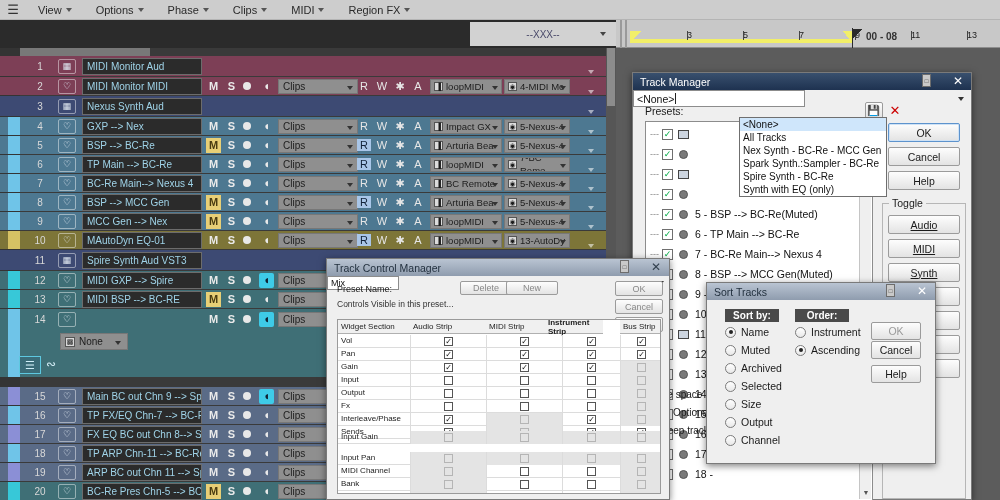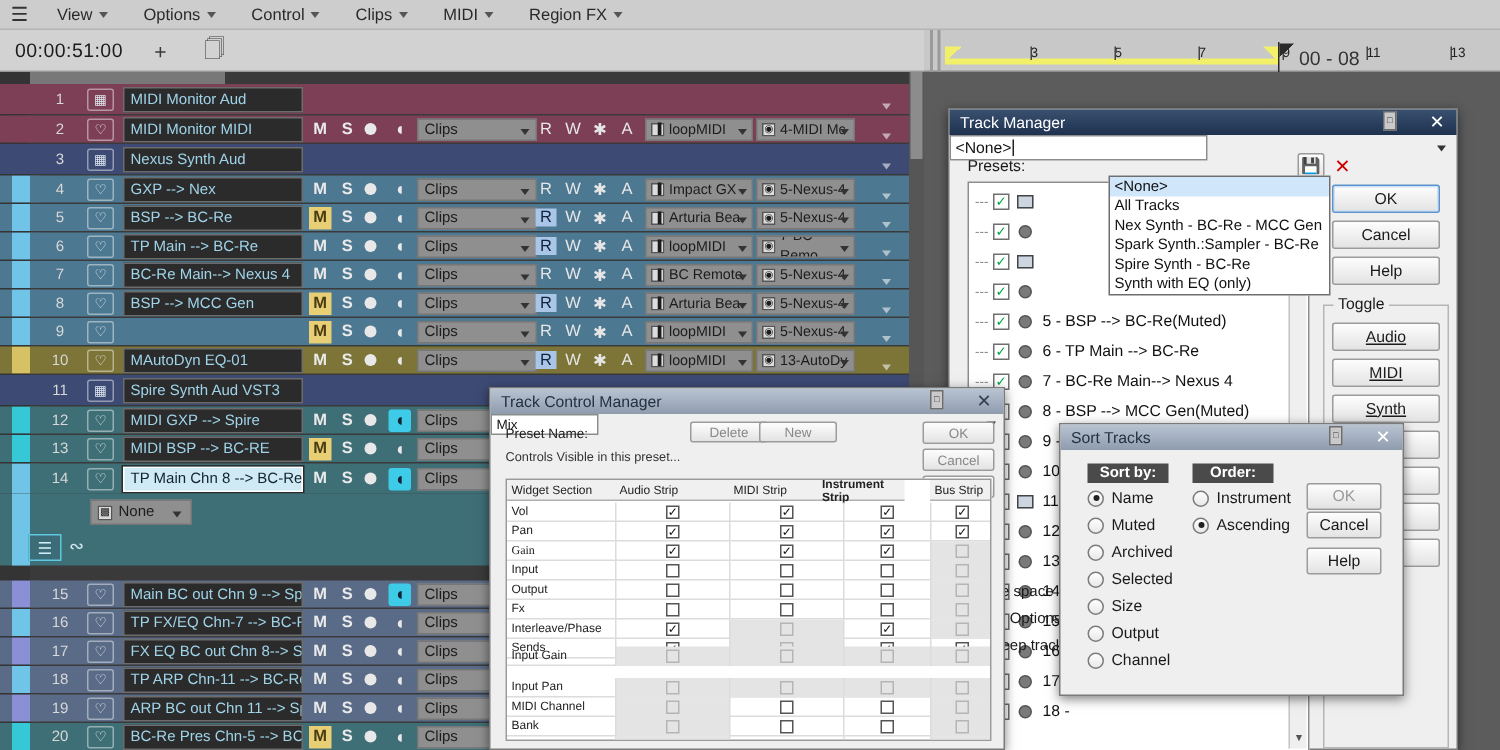--- a/index.html
+++ b/index.html
@@ -50,21 +50,21 @@
   .tick { position:absolute; top:10px; font-size:9px; color:#222; }
   .tick .bar { position:absolute; left:0; top:1px; width:1px; height:9px; background:#444; }
   .tick span { margin-left:3px; }
   .loopbar { position:absolute; left:14px; top:19px; height:4px; background:#f2ef68; }
   .loop-flag { position:absolute; top:11px; width:11px; height:11px; }
   .loop-flag.l { background:linear-gradient(to bottom right, #f2ef68 50%, transparent 50%); }
   .loop-flag.r { background:linear-gradient(to bottom left, #f2ef68 50%, transparent 50%); }
   .nowline { position:absolute; top:8px; width:1px; height:20px; background:#2a2a2a; }
   .nowflag { position:absolute; top:9px; width:10px; height:9px;
      background:linear-gradient(to bottom right,#2a2a2a 50%, transparent 50%); }
-  .marker-label { position:absolute; top:11px; font-size:13px; color:#333; }
+  .marker-label { position:absolute; top:11px; font-size:10px; color:#333;font-weight:bold; }
 
   
   .trackpane { position:absolute; left:0; top:48px; width:616px; height:452px; background:#3a3a3a; }
   .tnum-strip { position:absolute; left:0; top:0; width:20px; height:452px; background:#343434; }
 
   .trk { position:absolute; left:0; width:616px; display:flex; align-items:center; overflow:hidden; }
   .trk .cbar { position:absolute; left:8px; top:0; width:12px; height:100%; }
   .trk .ibar { position:absolute; left:20px; top:0; width:6px; height:100%; }
   .trk .tnum { position:absolute; left:26px; width:28px; text-align:center; font-size:10px; color:#d8d8d8; }
   .trk .ticon { position:absolute; left:58px; width:18px; height:15px; border:1px solid rgba(255,255,255,.45);
@@ -184,41 +184,40 @@
     <div class="menu-burger">☰</div>
     <div class="menu-item">
       <span>View</span>
       <span class="caret-dn"></span>
     </div>
     <div class="menu-item">
       <span>Options</span>
       <span class="caret-dn"></span>
     </div>
     <div class="menu-item">
-      <span>Control</span>
+      <span>Phase</span>
       <span class="caret-dn"></span>
     </div>
     <div class="menu-item">
       <span>Clips</span>
       <span class="caret-dn"></span>
     </div>
     <div class="menu-item">
       <span>MIDI</span>
       <span class="caret-dn"></span>
     </div>
     <div class="menu-item">
       <span>Region FX</span>
       <span class="caret-dn"></span>
     </div>
   </div>
 
-  <div class="timebar">
-    <div class="timecode">00:00:51:00</div>
-    <div class="tb-icon">+</div>
-    <div class="tb-icon">🗍</div>
+  <div class="xxx-drop">
+    <span>--XXX--</span>
+    <span class="caret-dn"></span>
   </div>
 
   <div class="ruler-wrap">
     <div class="ruler-left-sep"></div>
     <div class="ruler-left-sep2"></div>
     <div class="ruler">
       <div class="loopbar" style="left:2px;width:222px;"></div>
       <div class="loop-flag l" style="left:2px;"></div>
       <div class="loop-flag r" style="left:214px;"></div>
 
@@ -393,20 +392,21 @@
           <div class="rwa" style="left:411px;">A</div>
           <div class="insel" style="left:430px;width:72px;"><span class="sq">▐</span>Arturia Bea<span class="caret-dn"></span></div>
           <div class="insel" style="left:504px;width:66px;"><span class="sq">◉</span>5-Nexus-4<span class="caret-dn"></span></div>
           <div class="rowcaret"><span class="caret-dn"></span></div>
         </div>
         <div class="trk" style="top: 164px; height: 18px; background: rgb(77, 120, 145);">
           <div class="cbar" style="background:#6fc4e8"></div>
           <div class="ibar" style="background:#4d7891"></div>
           <div class="tnum">9</div>
           <div class="ticon">♡</div>
+          <div class="tname">MCC Gen --&gt; Nex</div>
           <div class="ctl mbtn on" style="left:206px;">M</div>
           <div class="ctl mbtn" style="left:224px;">S</div>
           <div class="ctl" style="left:243px;top:50%;margin-top:-4px;">
             <span class="recdot" style="display:block"></span>
           </div>
           <div class="ctl phones" style="left:259px;width:15px;height:15px;line-height:14px;">◖</div>
           <div class="clipsel" style="left:278px;">Clips<span class="caret-dn"></span></div>
           <div class="rwa" style="left:357px;">R</div>
           <div class="rwa" style="left:375px;">W</div>
           <div class="rwa" style="left:393px;">✱</div>
@@ -472,21 +472,20 @@
           </div>
           <div class="ctl phones" style="left:259px;width:15px;height:15px;line-height:14px;">◖</div>
           <div class="clipsel" style="left:278px;">Clips<span class="caret-dn"></span></div>
           <div class="rowcaret"><span class="caret-dn"></span></div>
         </div>
         <div class="trk" style="top: 261px; height: 20px; background: rgb(63, 111, 118);">
           <div class="cbar" style="background:#6fc4e8"></div>
           <div class="ibar" style="background:#3f6f76"></div>
           <div class="tnum">14</div>
           <div class="ticon">♡</div>
-          <div class="tname editing">TP  Main Chn 8 --&gt; BC-Re</div>
           <div class="ctl mbtn" style="left:206px;">M</div>
           <div class="ctl mbtn" style="left:224px;">S</div>
           <div class="ctl" style="left:243px;top:50%;margin-top:-4px;">
             <span class="recdot" style="display:block"></span>
           </div>
           <div class="ctl phones on" style="left:259px;width:15px;height:15px;line-height:14px;">◖</div>
           <div class="clipsel" style="left:278px;">Clips<span class="caret-dn"></span></div>
           <div class="rowcaret"><span class="caret-dn"></span></div>
         </div>
         <div class="trk" style="top: 339px; height: 18px; background: rgb(90, 107, 135);">
@@ -858,21 +857,21 @@
             <span class="tcm-cell" style="left:148px;width:76px;">
               <span class="tcm-cb" style="left:33px;">✓</span>
             </span>
             <span class="tcm-cell" style="left:224px;width:58px;">
               <span class="tcm-cb" style="left:24px;">✓</span>
             </span>
             <span class="tcm-cell" style="left:282px;width:42px;">
               <span class="tcm-cb" style="left:16px;">✓</span>
             </span>
           </div>
-          <div class="tcm-row" style="top: 41px; font-family: Liberation Serif, serif;">
+          <div class="tcm-row" style="top: 41px;">
             <span class="lbl">Gain</span>
             <span class="tcm-cell" style="left:72px;width:76px;">
               <span class="tcm-cb" style="left:33px;">✓</span>
             </span>
             <span class="tcm-cell" style="left:148px;width:76px;">
               <span class="tcm-cb" style="left:33px;">✓</span>
             </span>
             <span class="tcm-cell" style="left:224px;width:58px;">
               <span class="tcm-cb" style="left:24px;">✓</span>
             </span>

